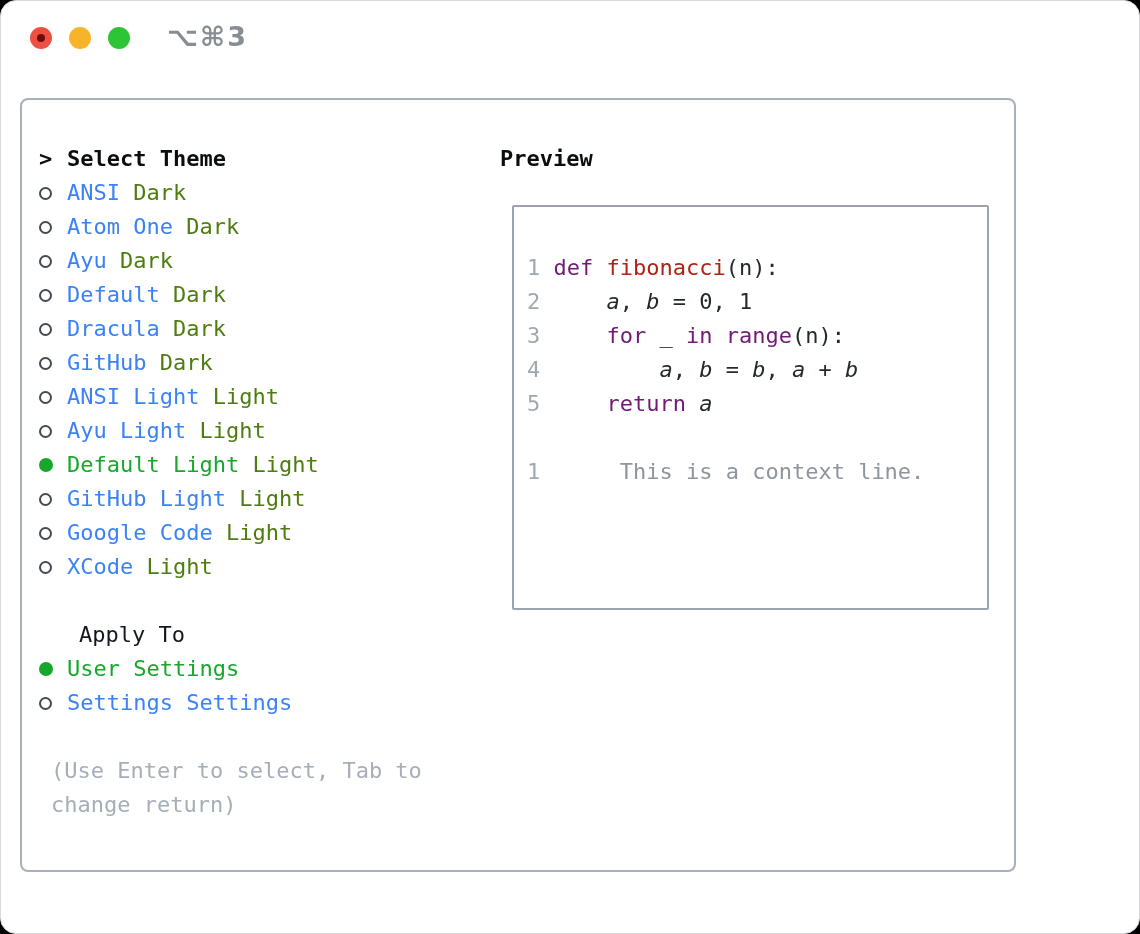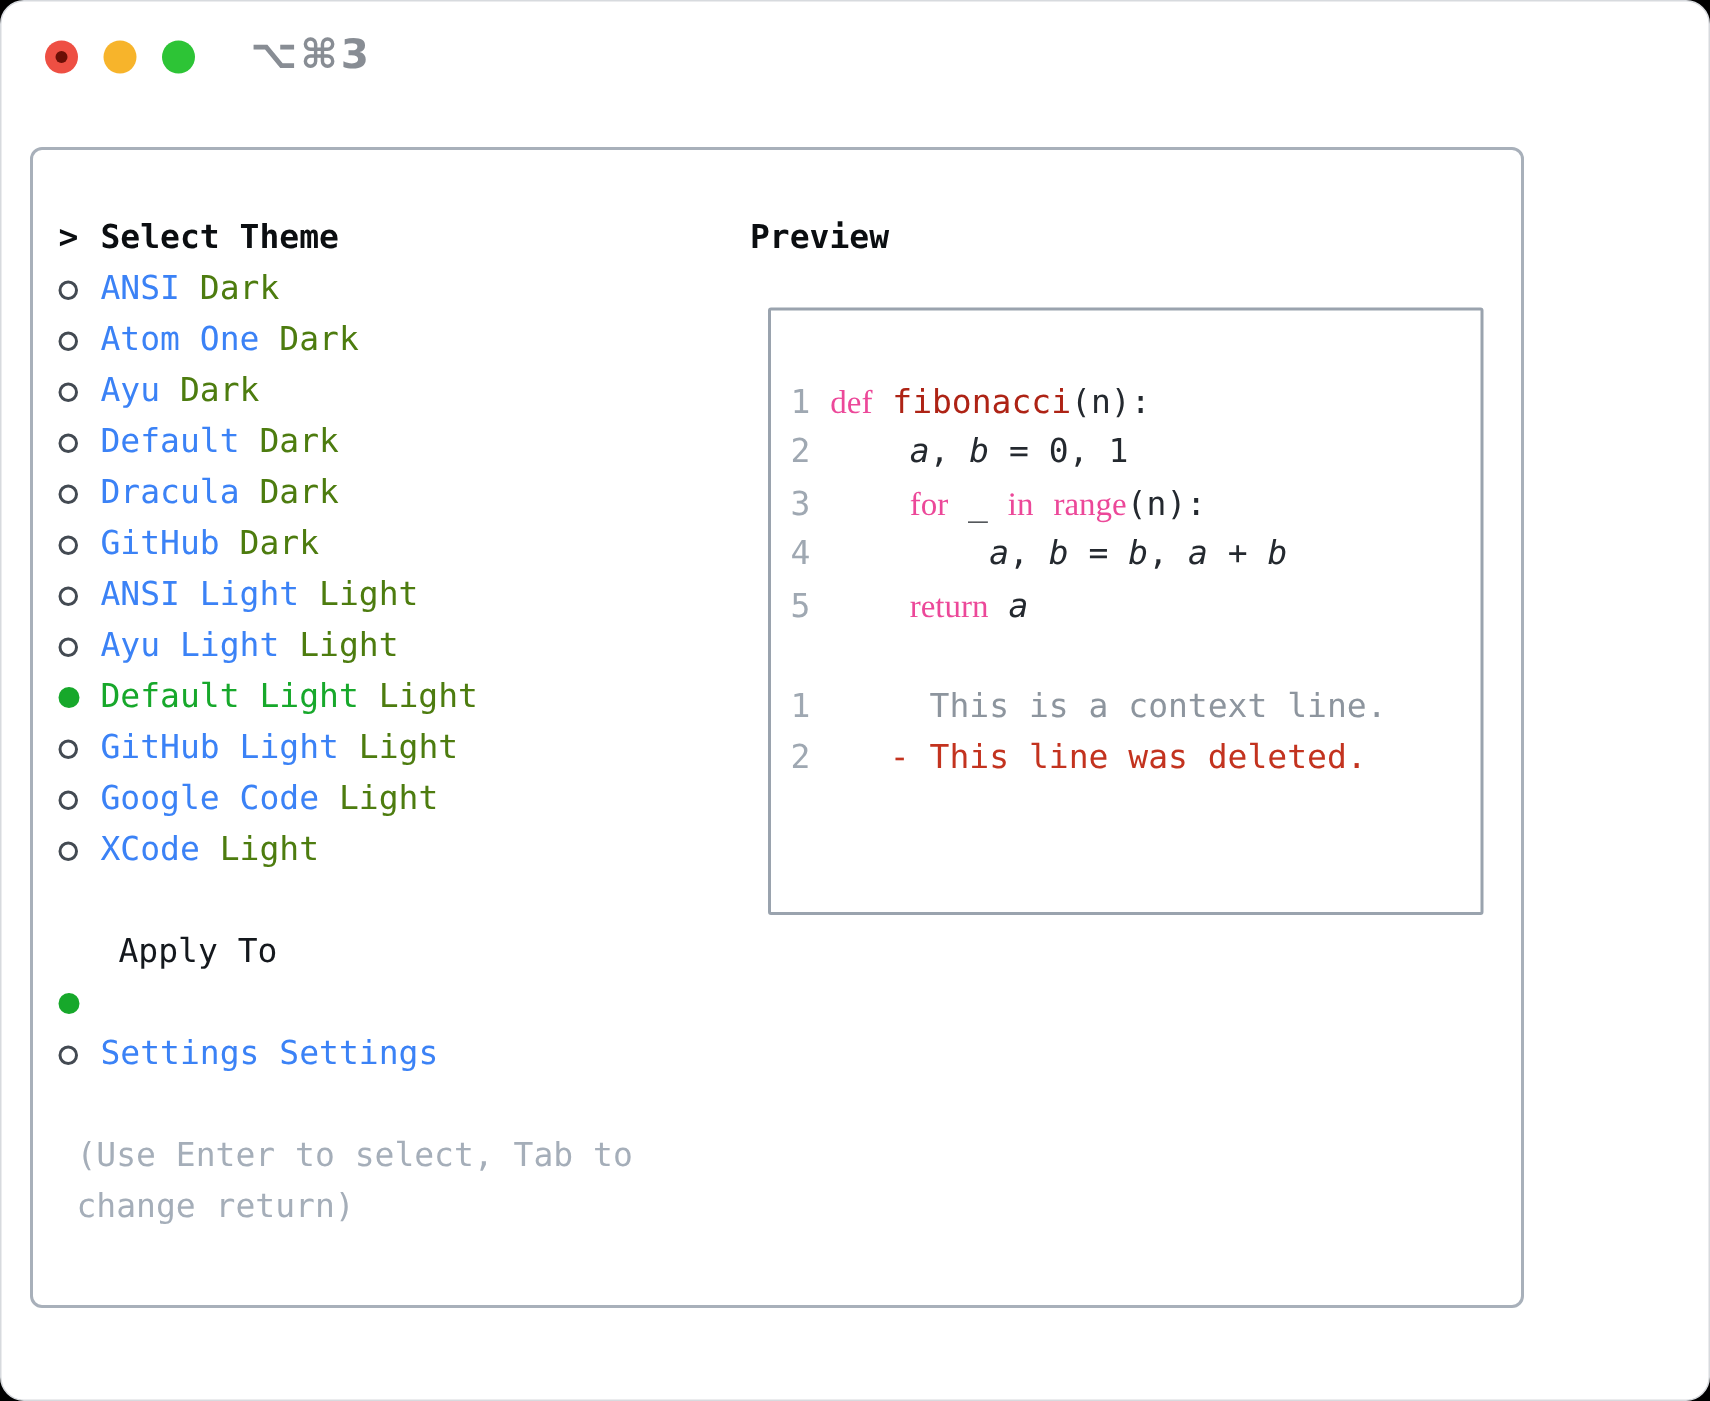--- a/index.html
+++ b/index.html
@@ -43,21 +43,21 @@
 
   
   .preview-title{position:absolute;left:478px;top:42px;height:34px;line-height:34px;
                  font-weight:bold;color:#0b0e11;}
   .preview-box{position:absolute;left:490px;top:105px;width:477px;height:405px;
                border:2px solid #9aa3ae;border-radius:2px;box-sizing:border-box;
                padding:44px 0 0 13px;overflow:hidden;background:#fff;}
   .code-line{white-space:pre;height:34px;line-height:34px;font-size:22px;}
   .num{color:#9fa8b2;}
   .pl{color:#24292f;}
-  .kw{color:#ec4899;font-family:Liberation Serif, serif;}
+  .kw{color:#701a75;}
   .fn{color:#ae2315;}
   .it{color:#24292f;font-style:italic;}
   .ctx{color:#8d959e;}
   .del{color:#c3331f;}
   .add{color:#1db92a;}
 </style>
 </head>
 <body>
 
 <div class="window">
@@ -143,20 +143,21 @@
 
       <div class="spacer"></div>
 
       <div class="row">
         <span class="gutter"></span>
         <span class="section-title">Apply To</span>
       </div>
 
       <div class="row selected">
         <span class="gutter"><span class="radio"></span></span>
+        <span class="label">User Settings</span>
       </div>
       <div class="row">
         <span class="gutter"><span class="radio"></span></span>
         <span class="label">Settings Settings</span>
       </div>
 
       <div class="spacer"></div>
 
       <div class="hint">(Use Enter to select, Tab to</div>
       <div class="hint">change return)</div>
@@ -166,18 +167,17 @@
 
     <div class="preview-box">
       <div id="preview-code">
           <div class="code-line"><span class="num">1</span><span class="pl"> </span><span class="kw">def</span><span class="pl"> </span><span class="fn">fibonacci</span><span class="pl">(n):</span></div>
           <div class="code-line"><span class="num">2</span><span class="pl">     </span><span class="it">a</span><span class="pl">, </span><span class="it">b</span><span class="pl"> = 0, 1</span></div>
           <div class="code-line"><span class="num">3</span><span class="pl">     </span><span class="kw">for</span><span class="pl"> _ </span><span class="kw">in</span><span class="pl"> </span><span class="kw">range</span><span class="pl">(n):</span></div>
           <div class="code-line"><span class="num">4</span><span class="pl">         </span><span class="it">a</span><span class="pl">, </span><span class="it">b</span><span class="pl"> = </span><span class="it">b</span><span class="pl">, </span><span class="it">a</span><span class="pl"> + </span><span class="it">b</span></div>
           <div class="code-line"><span class="num">5</span><span class="pl">     </span><span class="kw">return</span><span class="pl"> </span><span class="it">a</span></div>
           <div class="code-line"><span class="num"></span></div>
           <div class="code-line"><span class="num">1</span><span class="ctx">      This is a context line.</span></div>
-          <div class="code-line"><span class="num">2</span><span class="del">    - This line was deleted.</span></div>
         </div>
     </div>
 
   </div>
 </div>
 
 </body></html>

